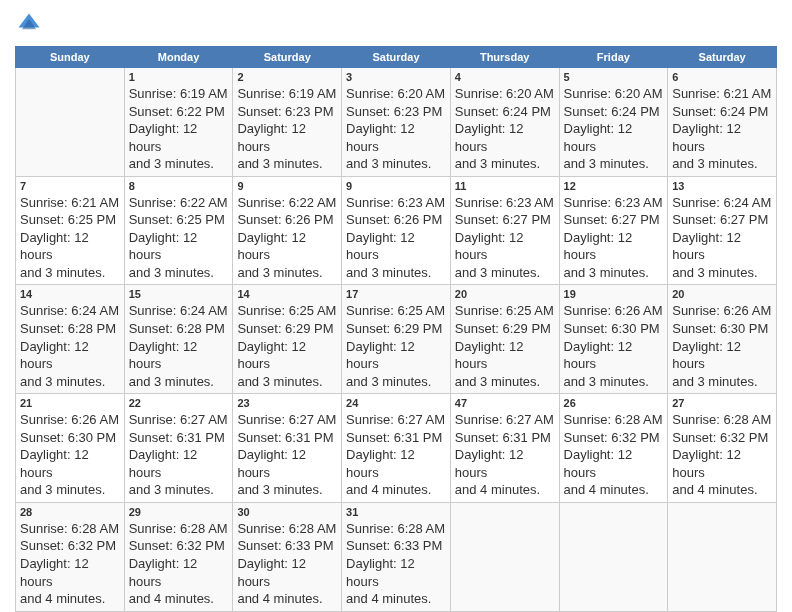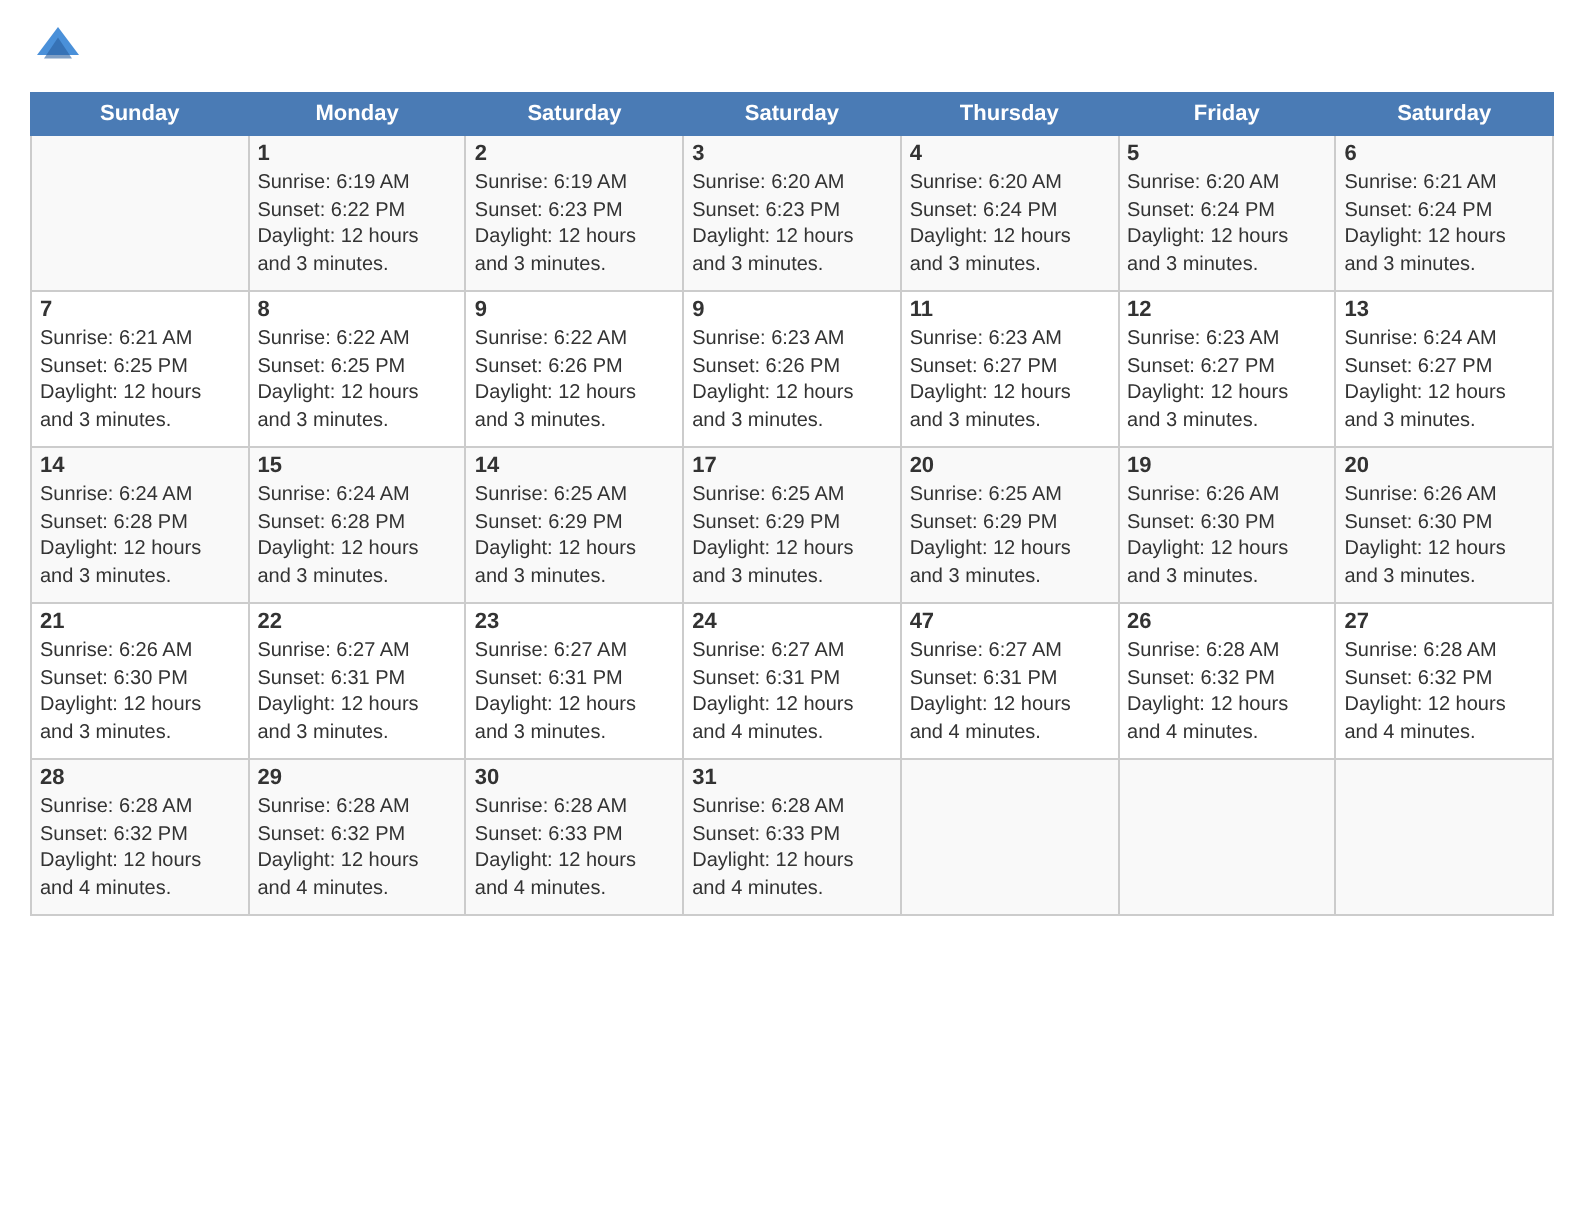--- a/index.html
+++ b/index.html
@@ -88,21 +88,21 @@
       background: #fff;
     }
     .day-num {
       font-size: 11px;
       font-weight: bold;
       color: #333;
       display: block;
       margin-bottom: 2px;
     }
     .cell-text {
-      font-size: 10px;
+      font-size: 13px;
       line-height: 1.35;
       color: #333;
     }
   </style>
 </head>
 <body>
 
 <div class="page">
   <div class="header">
     <div class="logo">

